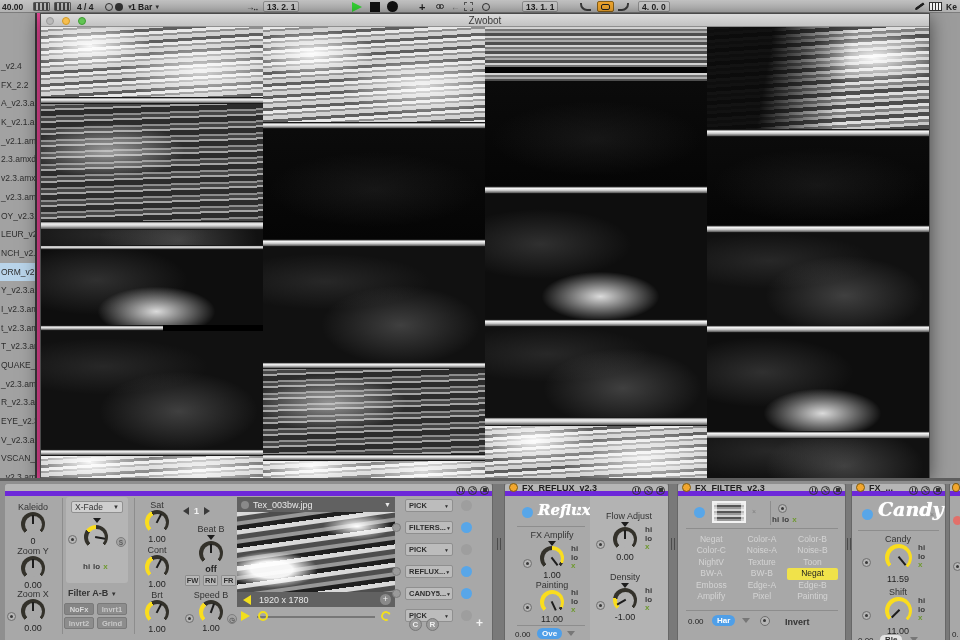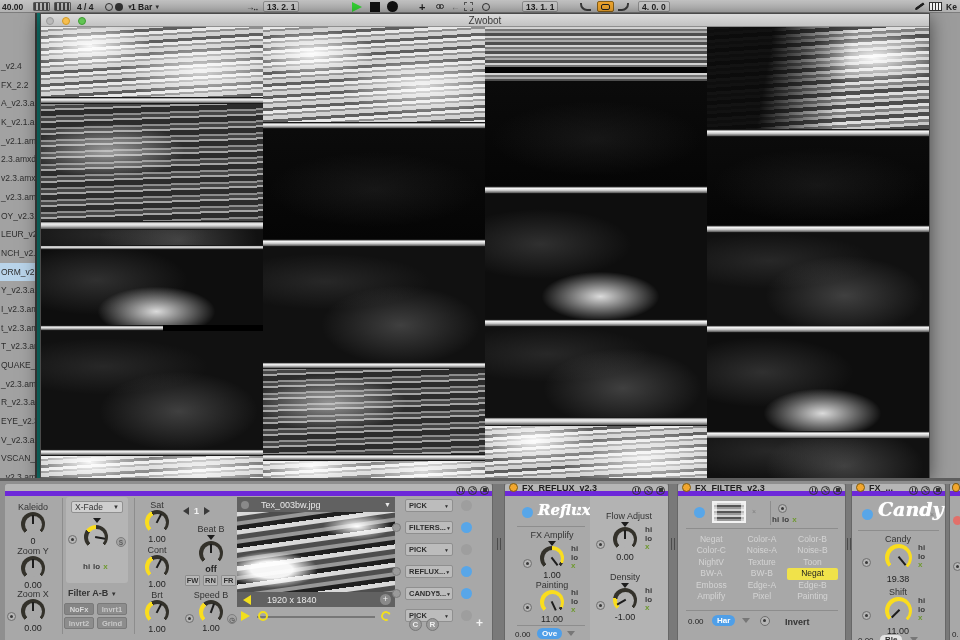--- a/index.html
+++ b/index.html
@@ -1,18 +1,18 @@
 <!DOCTYPE html>
 <html><head>
 <meta charset="utf-8">
 <style>
   * { margin:0; padding:0; box-sizing:border-box; }
   html,body { width:960px; height:640px; overflow:hidden; background:#9c9c9c;
     font-family:"Liberation Sans", sans-serif; }
-  #root { position:relative; width:807px; height:640px; background:#0f766e; }
+  #root { position:relative; width:807px; height:640px; background:#ec4899; }
 
   
   #toolbar { position:absolute; left:0; top:0; width:960px; height:13px;
     background:linear-gradient(180deg,#c4c4c4,#b2b2b2); border-bottom:1px solid #7d7d7d;
     font-size:8.5px; color:#222; }
   #toolbar .abs { position:absolute; top:0; height:13px; display:flex; align-items:center; }
   .tbox { background:#c9c9c9; border:1px solid #8e8e8e; border-radius:2px;
     padding:0 3px; height:11px; display:flex; align-items:center; font-weight:bold; }
   .stripebox { width:17px; height:9px; border:1px solid #5c5c5c; border-radius:1px;
     background:repeating-linear-gradient(90deg,#444 0 2px,#bbb 2px 4px); }
@@ -161,21 +161,21 @@
   .bluedot { position:absolute; width:11px; height:11px; border-radius:50%; background:#58a6e8; }
   .pill { position:absolute; height:11px; border-radius:6px; padding:0 5px; font-size:8px; font-weight:bold;
     display:flex; align-items:center; }
   .pill.blue { background:#4f9fe8; color:#fff; }
   .pill.light { background:#e4e4e4; color:#2c2c2c; border:1px solid #a5a5a5; }
   .dcaret { position:absolute; width:0; height:0; border-left:4px solid transparent; border-right:4px solid transparent;
     border-top:5px solid #777; }
 
   
   #media { position:absolute; left:232px; top:13px; width:158px; }
-  #media .mbar { height:15px; background:#616161; display:flex; align-items:center; color:#e9e9e9; font-size:9px; position:relative;gap:8px; }
+  #media .mbar { height:15px; background:#616161; display:flex; align-items:center; color:#e9e9e9; font-size:9px; position:relative; }
   #media .mimg { height:80px; background:
       radial-gradient(ellipse 55px 22px at 76% 18%, #fff, transparent 62%),
       radial-gradient(ellipse 70px 28px at 22% 72%, rgba(255,255,255,.95) 0 30%, transparent 66%),
       repeating-linear-gradient(172deg,#d9d9d9 0 4px,#4e4e4e 5px 9px,#989898 10px 13px,#1f1f1f 14px 18px); }
   .mcircle { width:8px; height:8px; border-radius:50%; background:#8a8a8a; margin:0 4px; }
   .pluscircle { position:absolute; right:4px; top:2px; width:11px; height:11px; border-radius:50%;
     background:#8a8a8a; color:#f0f0f0; font-size:9px; line-height:10px; text-align:center; }
   .ytri-left { width:0; height:0; border-top:5px solid transparent; border-bottom:5px solid transparent;
     border-right:8px solid #f2df1d; margin:0 8px 0 6px; }
   .ytri-play { position:absolute; width:0; height:0; border-left:9px solid #f2df1d;
@@ -481,21 +481,21 @@
 
       <div id="media">
         <div class="mbar">
           <span class="mcircle"></span>
           <span>Tex_003bw.jpg</span>
           <span style="position:absolute;right:4px;font-size:7px">▼</span>
         </div>
         <div class="mimg"></div>
         <div class="mbar">
           <span class="ytri-left"></span>
-          <span>1920 x 1840</span>
+          <span>1920 x 1780</span>
           <span class="pluscircle">+</span>
         </div>
         <div style="position:relative;height:20px">
           <span class="ytri-play" style="left:4px;top:4px"></span>
           <span class="sliderline" style="left:20px;top:9px;width:118px"></span>
           <span class="yring" style="left:21px;top:4px"></span>
           <span class="yrefresh" style="left:144px;top:4px"></span>
         </div>
       </div>
 
@@ -690,21 +690,21 @@
       <div class="xico" style="left:78px;top:27px">×</div>
       <div class="hr" style="left:6px;top:46px;width:81px"></div>
       <div class="lbl center" style="left:46px;top:50px">Candy</div>
       <div class="knob" style="left:33px;top:60px;width:27px;height:27px;--y0:0;--y1:270;--n:140deg"></div>
       <div class="radio" style="left:10px;top:74px"></div>
       <div class="hilox" style="left:66px;top:60px">
           <span class="hi">hi</span>
           <span class="lo">lo</span>
           <span class="x">x</span>
         </div>
-      <div class="val center" style="left:46px;top:90px">19.38</div>
+      <div class="val center" style="left:46px;top:90px">11.59</div>
       <div class="lbl center" style="left:46px;top:103px">Shift</div>
       <div class="knob" style="left:33px;top:113px;width:27px;height:27px;--y0:0;--y1:270;--n:-135deg"></div>
       <div class="radio" style="left:10px;top:127px"></div>
       <div class="hilox" style="left:66px;top:113px">
           <span class="hi">hi</span>
           <span class="lo">lo</span>
           <span class="x">x</span>
         </div>
       <div class="val center" style="left:46px;top:142px">11.00</div>
       <div class="val" style="left:6px;top:152px;font-size:8px">0.00</div>

